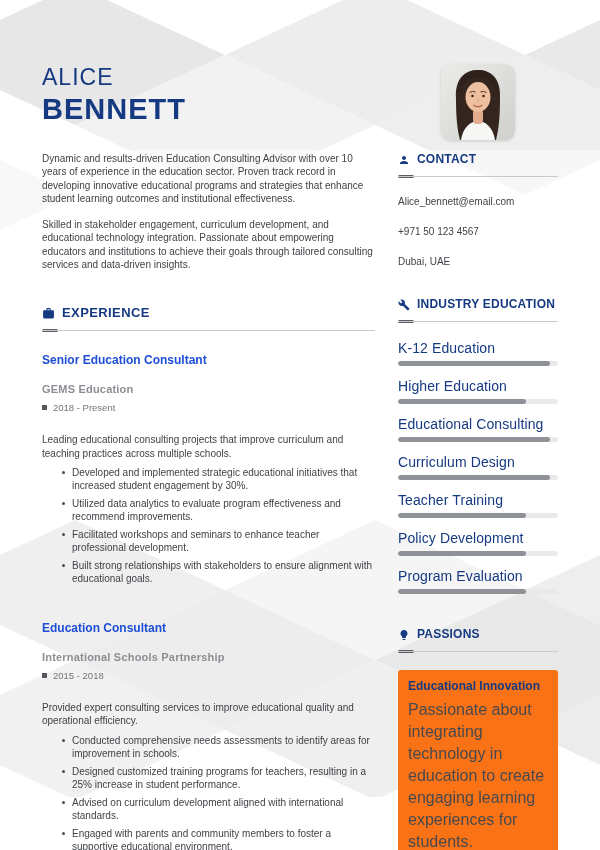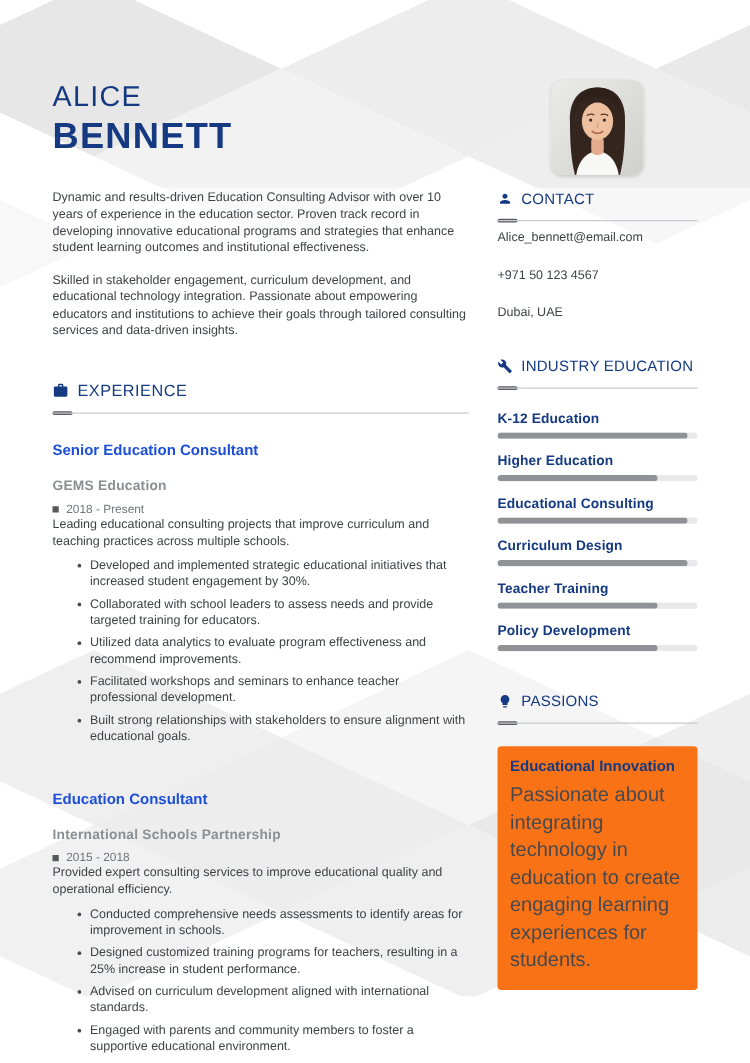--- a/index.html
+++ b/index.html
@@ -16,54 +16,54 @@
   .subtitle   { font-size:14px; letter-spacing:.5px; color:#5e6268; margin-top:8px; }
   .photo { position:absolute; left:441px; top:64px; width:74px; height:76px; border-radius:10px; overflow:hidden; box-shadow:0 1px 3px rgba(0,0,0,.15); }
   .photo svg { display:block; }
 
   
   .columns { display:flex; padding:26px 42px 0 42px; gap:23px; }
   .col-left { width:333px; flex:0 0 333px; }
   .col-right{ width:160px; flex:0 0 160px; }
 
   
-  .sec-head { display:flex; align-items:center; gap:7px; color:#153a81; font-weight:normal; }
+  .sec-head { display:flex; align-items:flex-end; gap:7px; color:#153a81; font-weight:bold; }
   .sec-head.big  { font-size:13px; letter-spacing:.4px; }
   .sec-head.small{ font-size:12px; letter-spacing:.2px; }
   .sec-head svg { flex:0 0 auto; }
   .rule { position:relative; height:4px; margin-top:9px; }
   .rule::after  { content:""; position:absolute; left:0; right:0; top:1px; height:1px; background:#c8cacd; }
   .rule::before { content:""; position:absolute; left:0; top:0; width:16px; height:3px; background:#5a5d62; border-radius:2px; }
 
   
   .summary p { font-size:10px; line-height:1.33; color:#3f4247; }
   .summary p + p { margin-top:13px; }
 
   
   .experience { margin-top:34px; }
   .job { margin-top:20px; }
   .job + .job { margin-top:36px; }
   .job-title { font-size:12px; font-weight:bold; color:#1d4ed8; }
   .job-company { font-size:11px; font-weight:bold; color:#8b8e93; margin-top:16px; letter-spacing:.2px; }
   .job-dates { display:flex; align-items:center; gap:6px; margin-top:7px; font-size:9.5px; color:#71747a; }
   .date-square { width:5px; height:5px; background:#55575c; flex:0 0 auto; }
-  .job-intro { font-size:10px; line-height:1.33; color:#3f4247; margin-top:0; }
+  .job-intro { font-size:10px; line-height:1.33; color:#3f4247; margin-top:20px; }
   .bullets { margin-top:6px; }
   .bullet { position:relative; padding-left:30px; margin-bottom:5px; font-size:10px; line-height:1.3; color:#3f4247; }
   .bullet::before { content:""; position:absolute; left:20px; top:5px; width:3px; height:3px; border-radius:50%; background:#4a4c51; }
 
   
-  .contact-items { margin-top:6px; }
+  .contact-items { margin-top:17px; }
   .contact-item { font-size:10px; color:#3f4247; margin-bottom:19px; }
 
   
   .expertise { margin-top:30px; }
   .skills { margin-top:16px; }
   .skill { margin-bottom:12px; }
-  .skill-label { font-size:11px; font-weight:bold; color:#153a81; letter-spacing:.1px; }
+  .skill-label { font-size:14px; font-weight:normal; color:#153a81; letter-spacing:.1px; }
   .bar { margin-top:5px; height:5px; border-radius:3px; background:#e9e9eb; overflow:hidden; }
   .bar-fill { height:100%; border-radius:3px; background:#8f9296; }
 
   
   .passions { margin-top:33px; }
   .passion-card { margin-top:16px; background:#f97316; border-radius:3px; padding:9px 10px 11px 10px; }
   .passion-title { font-size:12px; font-weight:bold; color:#153a81; }
   .passion-text { font-size:16px; line-height:1.38; color:#47494e; margin-top:6px; }
 </style>
 </head>
@@ -144,21 +144,20 @@
           <div class="job">
             <div class="job-title">Senior Education Consultant</div>
             <div class="job-company">GEMS Education</div>
             <div class="job-dates">
               <span class="date-square"></span>
               <span>2018 - Present</span>
             </div>
             <div class="job-intro">Leading educational consulting projects that improve curriculum and teaching practices across multiple schools.</div>
             <div class="bullets">
               <div class="bullet">Developed and implemented strategic educational initiatives that increased student engagement by 30%.</div>
-              <div class="bullet">Collaborated with school leaders to assess needs and provide targeted training for educators.</div>
               <div class="bullet">Utilized data analytics to evaluate program effectiveness and recommend improvements.</div>
               <div class="bullet">Facilitated workshops and seminars to enhance teacher professional development.</div>
               <div class="bullet">Built strong relationships with stakeholders to ensure alignment with educational goals.</div>
             </div>
           </div>
 
           <div class="job">
             <div class="job-title">Education Consultant</div>
             <div class="job-company">International Schools Partnership</div>
             <div class="job-dates">
@@ -232,20 +231,26 @@
               <div class="bar">
                   <div class="bar-fill" style="width: 80%;"></div>
                 </div>
             </div>
             <div class="skill">
               <div class="skill-label">Policy Development</div>
               <div class="bar">
                   <div class="bar-fill" style="width: 80%;"></div>
                 </div>
             </div>
+            <div class="skill">
+              <div class="skill-label">Program Evaluation</div>
+              <div class="bar">
+                  <div class="bar-fill" style="width: 80%;"></div>
+                </div>
+            </div>
           </div>
         </div>
 
         <div class="passions">
           <div class="sec-head small">
             <svg width="12" height="12" viewBox="0 0 24 24">
               <path fill="#153a81" d="M9 21c0 .5.4 1 1 1h4c.6 0 1-.5 1-1v-1H9v1zm3-19C8.1 2 5 5.1 5 9c0 2.4 1.2 4.5 3 5.7V17c0 .5.4 1 1 1h6c.6 0 1-.5 1-1v-2.3c1.8-1.3 3-3.4 3-5.7 0-3.9-3.1-7-7-7z"></path>
             </svg>
             <span>PASSIONS</span>
           </div>

